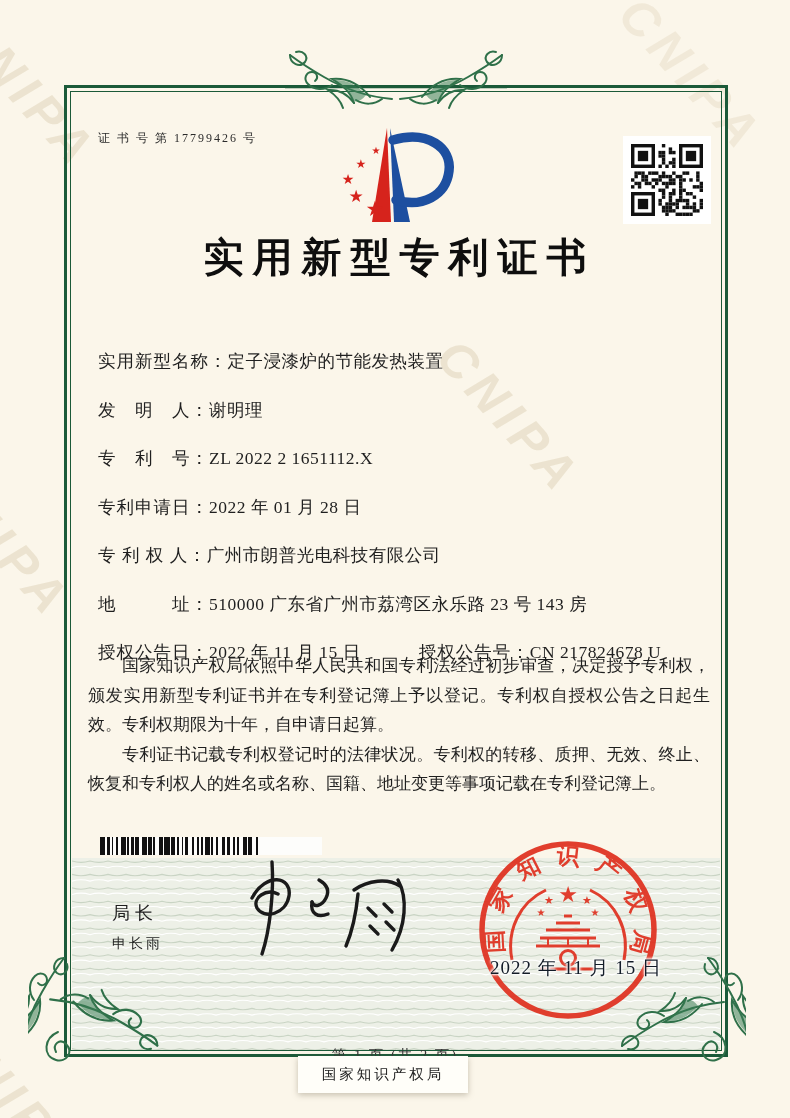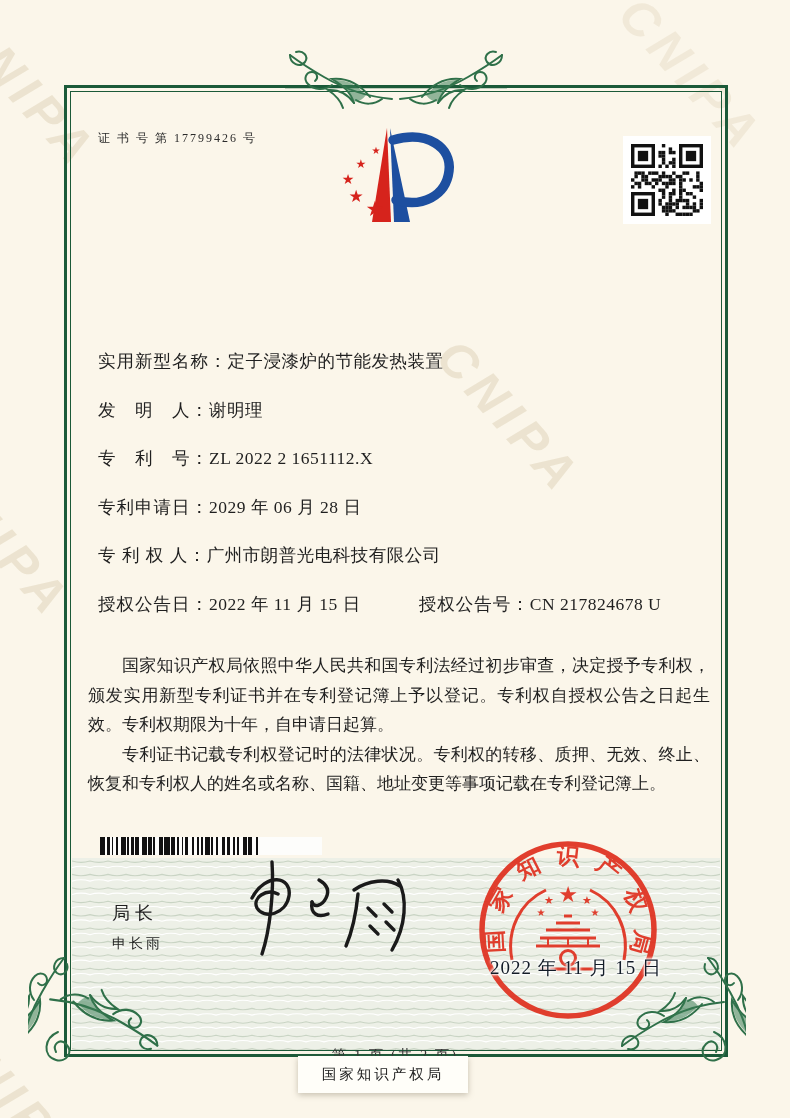--- a/index.html
+++ b/index.html
@@ -238,36 +238,40 @@
         <rect x="6.857142857142857" y="6.857142857142857" width="10.285714285714285" height="10.285714285714285" fill="#111"></rect>
         <rect x="48" y="0" width="24" height="24" fill="#111"></rect>
         <rect x="51.42857142857142" y="3.4285714285714284" width="17.142857142857142" height="17.142857142857142" fill="#fff"></rect>
         <rect x="54.857142857142854" y="6.857142857142857" width="10.285714285714285" height="10.285714285714285" fill="#111"></rect>
         <rect x="0" y="48" width="24" height="24" fill="#111"></rect>
         <rect x="3.4285714285714284" y="51.42857142857142" width="17.142857142857142" height="17.142857142857142" fill="#fff"></rect>
         <rect x="6.857142857142857" y="54.857142857142854" width="10.285714285714285" height="10.285714285714285" fill="#111"></rect>
       </svg>
   </div>
 
+  <div class="title">实用新型专利证书</div>
 
   <div class="fields">
     <div class="frow">
       <span class="flabel">实用新型名称：</span><span class="fvalue">定子浸漆炉的节能发热装置</span>
     </div>
     <div class="frow">
       <span class="flabel">发　明　人：</span><span class="fvalue">谢明理</span>
     </div>
     <div class="frow">
       <span class="flabel">专　利　号：</span><span class="fvalue">ZL 2022 2 1651112.X</span>
     </div>
     <div class="frow">
-      <span class="flabel">专利申请日：</span><span class="fvalue">2029 年 06 月 28 日</span>
+      <span class="flabel">专利申请日：</span><span class="fvalue">2022 年 01 月 28 日</span>
     </div>
     <div class="frow">
       <span class="flabel">专 利 权 人：</span><span class="fvalue">广州市朗普光电科技有限公司</span>
+    </div>
+    <div class="frow">
+      <span class="flabel">地　　　址：</span><span class="fvalue">510000 广东省广州市荔湾区永乐路 23 号 143 房</span>
     </div>
     <div class="frow">
       <span class="flabel">授权公告日：</span><span class="fvalue">2022 年 11 月 15 日</span><span class="flabel g2l">授权公告号：</span><span class="fvalue">CN 217824678 U</span>
     </div>
   </div>
 
   <div class="body-text">
     <p>国家知识产权局依照中华人民共和国专利法经过初步审查，决定授予专利权，颁发实用新型专利证书并在专利登记簿上予以登记。专利权自授权公告之日起生效。专利权期限为十年，自申请日起算。</p>
     <p>专利证书记载专利权登记时的法律状况。专利权的转移、质押、无效、终止、恢复和专利权人的姓名或名称、国籍、地址变更等事项记载在专利登记簿上。</p>
   </div>

